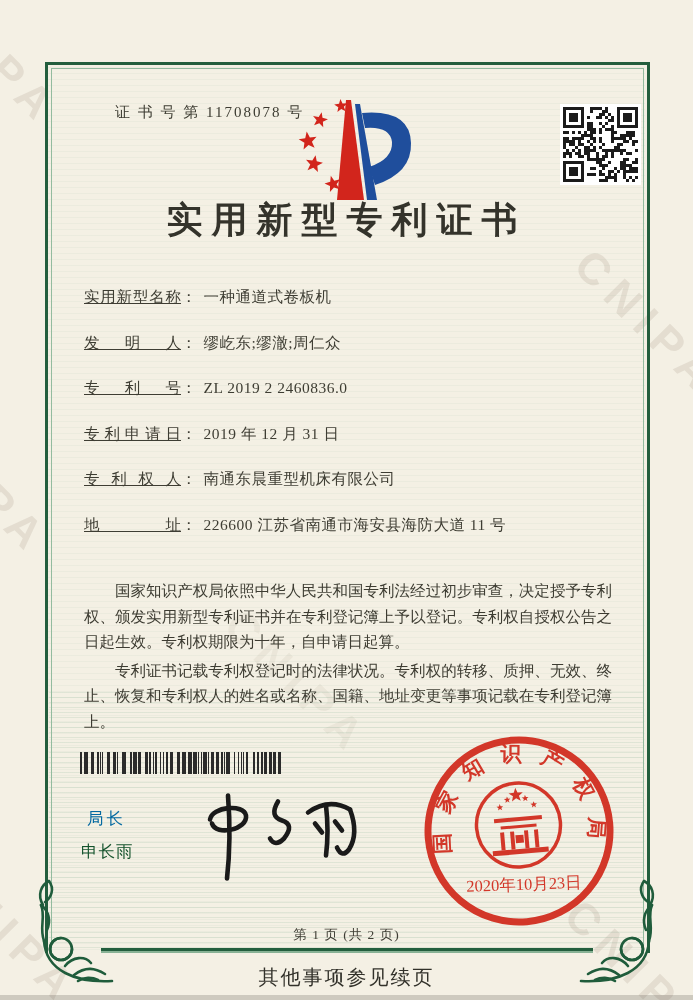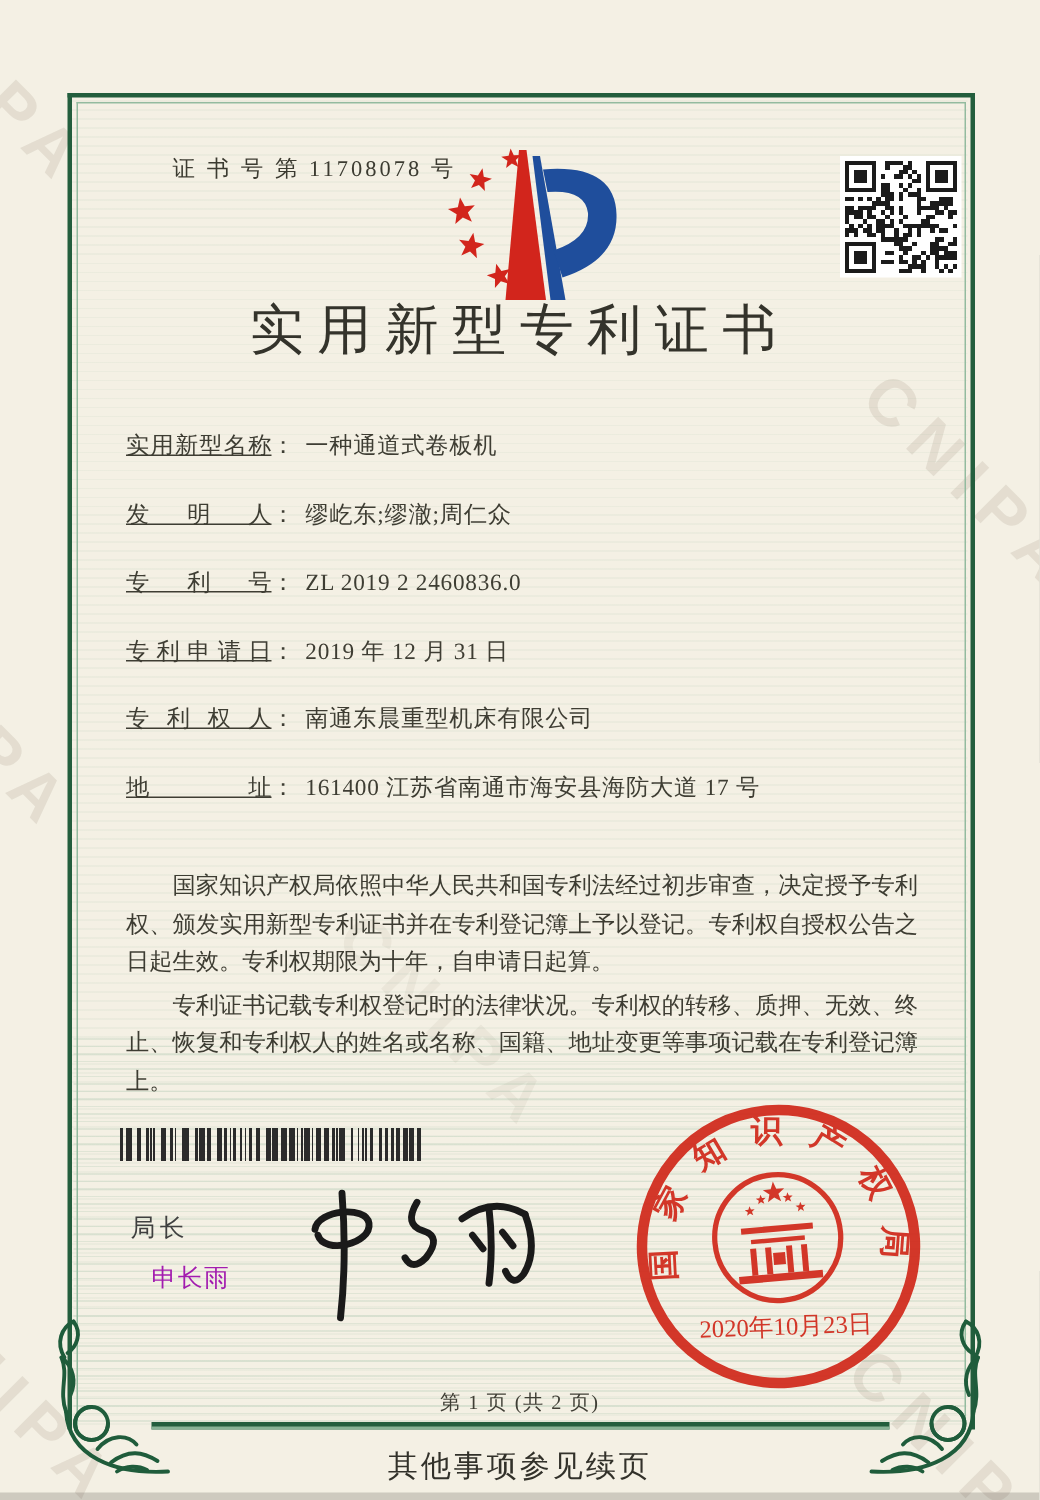--- a/index.html
+++ b/index.html
@@ -14,34 +14,34 @@
   .texture-strong{position:absolute;left:49px;top:688px;width:595px;height:260px;z-index:0;
       background:repeating-linear-gradient(0deg,rgba(118,168,136,0.16) 0 1px,transparent 1px 5px);}
   .frame{position:absolute;left:45px;top:62px;width:599px;height:888px;z-index:2;
       border:3px solid #235e3d;border-bottom:none;pointer-events:none;}
   .frame-inner{position:absolute;left:3px;right:3px;top:3px;bottom:0;
       border:1px solid #93bb9f;border-bottom:none;}
   .content{position:absolute;inset:0;z-index:3;}
   .cert-no{position:absolute;left:76px;top:103px;font-size:15px;letter-spacing:2px;color:#3c3b31;margin-left:39px;}
   .logo{position:absolute;left:280px;top:95px;width:140px;height:110px;}
   .qr{position:absolute;left:560px;top:104px;width:81px;height:81px;background:#fff;padding:3px;box-sizing:border-box;}
-  .title{position:absolute;left:0;right:0;top:198px;text-align:center;font-size:36px;font-weight:400;
+  .title{position:absolute;left:0;right:0;top:198px;text-align:center;font-size:36px;font-weight:700;
       letter-spacing:9px;color:#34332b;line-height:44px;}
   .fields{position:absolute;left:84px;top:285px;width:540px;font-size:15.5px;}
   .frow{height:43.5px;padding-top:2px;white-space:nowrap;}
   .flabel{display:inline-block;width:97px;text-align:justify;text-align-last:justify;vertical-align:top;text-decoration:underline;}
   .colon{display:inline-block;}
   .fvalue{display:inline-block;margin-left:7px;letter-spacing:0.5px;}
   .grant-first{display:inline-block;width:274px;}
   .paras{position:absolute;left:84px;top:578px;width:528px;font-size:15.5px;line-height:25.5px;
       text-align:justify;color:#3d3c32;}
   .paras p{margin:0 0 3px 0;text-indent:2em;}
   .barcode{position:absolute;left:80px;top:752px;width:203px;height:22px;}
-  .director-title{position:absolute;left:87px;top:808px;font-size:16.5px;letter-spacing:3px;color:#404040;}
-  .director-name{position:absolute;left:101px;top:841px;font-size:16.5px;letter-spacing:1px;color:#a21caf;}
+  .director-title{position:absolute;left:87px;top:808px;font-size:16.5px;letter-spacing:3px;color:#0369a1;}
+  .director-name{position:absolute;left:81px;top:841px;font-size:16.5px;letter-spacing:1px;color:#14532d;}
   .sig{position:absolute;left:192px;top:788px;width:180px;height:98px;}
   .seal{position:absolute;left:421px;top:733px;width:196px;height:196px;transform:rotate(-5deg);
       mix-blend-mode:multiply;opacity:.93;}
   .pagei{position:absolute;left:0;right:0;top:926px;text-align:center;font-size:13.5px;
       letter-spacing:1px;color:#3f3e35;}
   .bottom-rule{position:absolute;left:101px;top:948px;width:492px;height:3px;background:#235e3d;
       border-bottom:2px solid rgba(147,187,159,0.9);z-index:2;}
   .corner{position:absolute;top:873px;width:80px;height:112px;z-index:2;}
   .corner.left{left:34px;}
   .corner.right{left:579px;transform:scaleX(-1);}
@@ -341,21 +341,21 @@
       <div class="frow">
         <span class="flabel">专利号</span><span class="colon">：</span><span class="fvalue">ZL 2019 2 2460836.0</span>
       </div>
       <div class="frow">
         <span class="flabel">专利申请日</span><span class="colon">：</span><span class="fvalue">2019 年 12 月 31 日</span>
       </div>
       <div class="frow">
         <span class="flabel">专利权人</span><span class="colon">：</span><span class="fvalue">南通东晨重型机床有限公司</span>
       </div>
       <div class="frow">
-        <span class="flabel">地址</span><span class="colon">：</span><span class="fvalue">161400 江苏省南通市海安县海防大道 17 号</span>
+        <span class="flabel">地址</span><span class="colon">：</span><span class="fvalue">226600 江苏省南通市海安县海防大道 11 号</span>
       </div>
     </div>
 
     <div class="paras">
       <p>国家知识产权局依照中华人民共和国专利法经过初步审查，决定授予专利权、颁发实用新型专利证书并在专利登记簿上予以登记。专利权自授权公告之日起生效。专利权期限为十年，自申请日起算。</p>
       <p>专利证书记载专利权登记时的法律状况。专利权的转移、质押、无效、终止、恢复和专利权人的姓名或名称、国籍、地址变更等事项记载在专利登记簿上。</p>
     </div>
 
     <div class="barcode">
       <svg viewBox="0 0 200 22" width="203" height="22" fill="#2b2b2b" preserveAspectRatio="none" shape-rendering="crispEdges">

